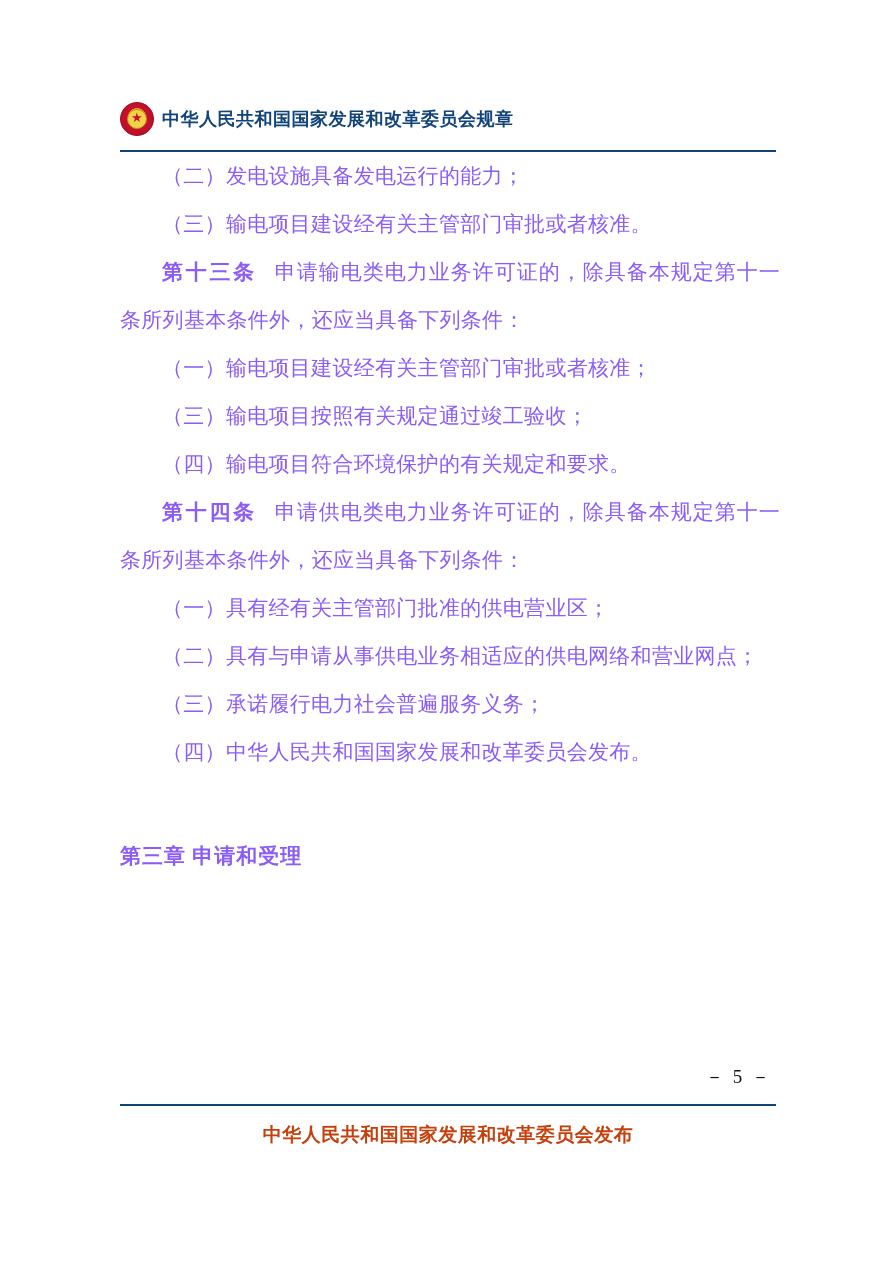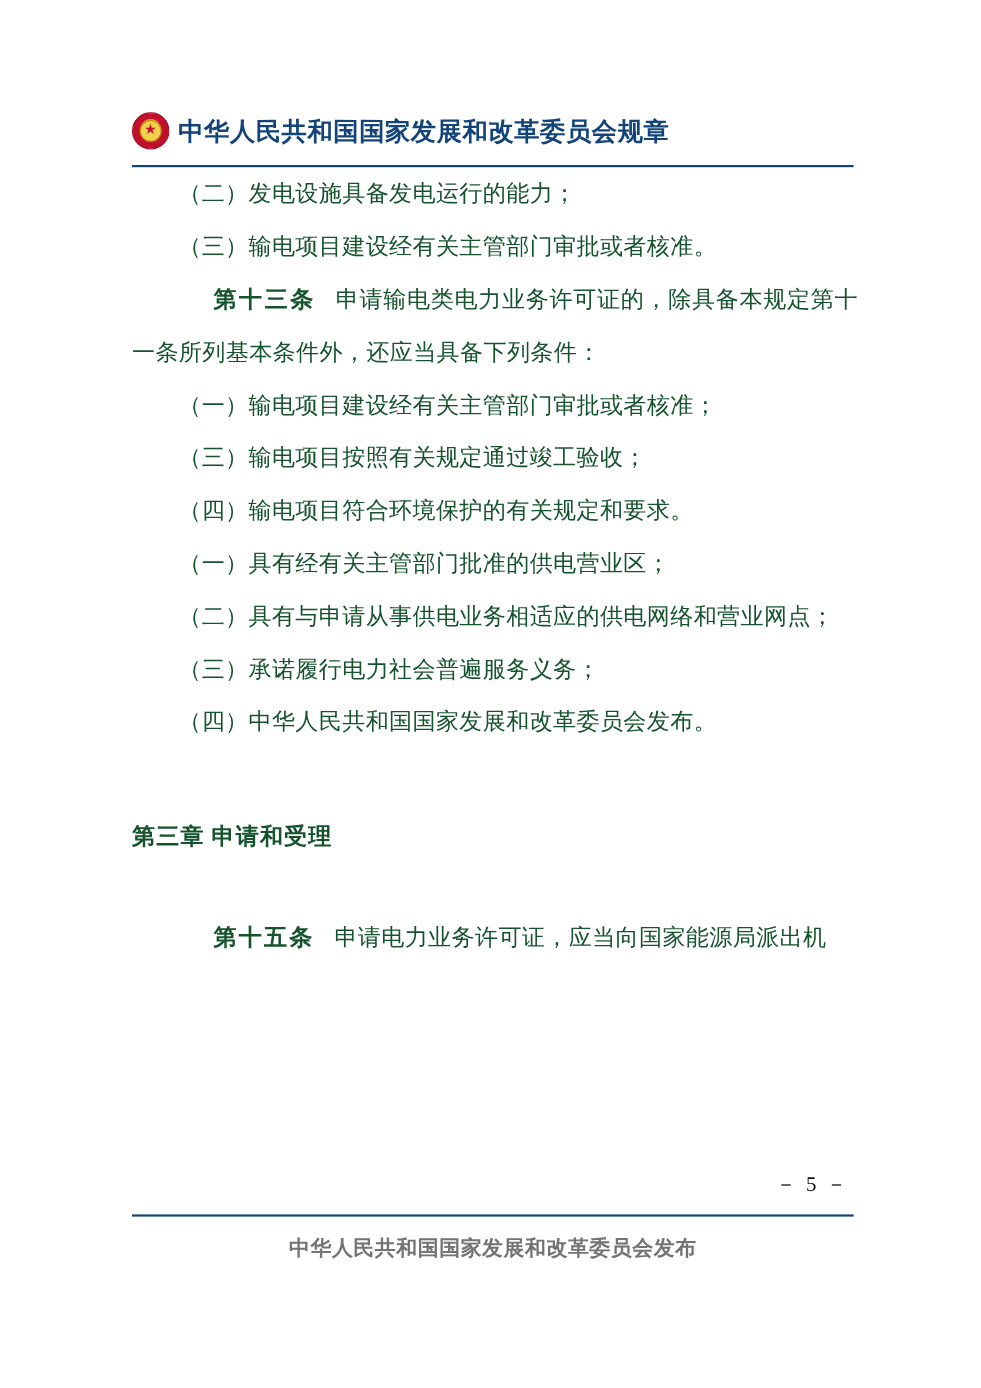--- a/index.html
+++ b/index.html
@@ -69,21 +69,21 @@
   }
   .emblem .star::before {
     content: "★";
     color: #c8102e;
     font-size: 13px;
     position: absolute;
     left: 0; top: 0;
   }
   .header-title {
     font-family: "Liberation Sans", "DejaVu Sans", sans-serif;
-    font-size: 23px;
+    font-size: 18px;
     font-weight: bold;
     color: #12447a;
     letter-spacing: 0.5px;
     white-space: nowrap;
   }
   .header-rule {
     position: absolute;
     left: 120px;
     top: 150px;
     width: 656px;
@@ -92,38 +92,37 @@
   }
 
   
   .content {
     position: absolute;
     left: 120px;
     top: 152px;
     width: 660px;
     font-size: 21px;
     line-height: 48px;
-    color: #14532d;
+    color: #8b5cf6;
   }
   .para {
     margin: 0;
     text-align: justify;
     text-justify: inter-ideograph;
     letter-spacing: 0.3px;
   }
   .indent-1 {
     text-indent: 42px;
   }
   .indent-2 {
     text-indent: 42px;
   }
   .artnum {
     font-weight: bold;
     letter-spacing: 2px;
-    margin-left: 32px;
   }
   .gap-after {
     margin-right: 18px;
   }
   .chapter {
     font-weight: bold;
     font-size: 21px;
     letter-spacing: 1px;
     margin: 0;
   }
@@ -149,21 +148,21 @@
   }
   .footer-text {
     position: absolute;
     left: 120px;
     top: 1122px;
     width: 656px;
     text-align: center;
     font-family: "Liberation Sans", "DejaVu Sans", sans-serif;
     font-size: 19px;
     font-weight: bold;
-    color: #737373;
+    color: #c2410c;
     letter-spacing: 0.5px;
   }
 </style>
 </head>
 <body>
 
 <div class="page">
 
   <div class="header">
     <span class="emblem">
@@ -179,33 +178,33 @@
 
     <p class="para indent-2">（二）发电设施具备发电运行的能力；</p>
     <p class="para indent-2">（三）输电项目建设经有关主管部门审批或者核准。</p>
 
     <p class="para indent-1"><span class="artnum gap-after">第十三条</span><span>申请输电类电力业务许可证的，除具备本规定第十一条所列基本条件外，还应当具备下列条件：</span></p>
 
     <p class="para indent-2">（一）输电项目建设经有关主管部门审批或者核准；</p>
     <p class="para indent-2">（三）输电项目按照有关规定通过竣工验收；</p>
     <p class="para indent-2">（四）输电项目符合环境保护的有关规定和要求。</p>
 
+    <p class="para indent-1"><span class="artnum gap-after">第十四条</span><span>申请供电类电力业务许可证的，除具备本规定第十一条所列基本条件外，还应当具备下列条件：</span></p>
 
     <p class="para indent-2">（一）具有经有关主管部门批准的供电营业区；</p>
     <p class="para indent-2">（二）具有与申请从事供电业务相适应的供电网络和营业网点；</p>
     <p class="para indent-2">（三）承诺履行电力社会普遍服务义务；</p>
     <p class="para indent-2">（四）中华人民共和国国家发展和改革委员会发布。</p>
 
     <div class="spacer-lg"></div>
 
     <p class="chapter">第三章  申请和受理</p>
 
     <div class="spacer-md"></div>
 
-    <p class="para indent-1"><span class="artnum gap-after">第十五条</span><span>申请电力业务许可证，应当向国家能源局派出机</span></p>
 
   </div>
 
   <div class="page-number">－ 5 －</div>
   <div class="footer-rule"></div>
   <div class="footer-text">中华人民共和国国家发展和改革委员会发布</div>
 
 </div>
 
 </body></html>

